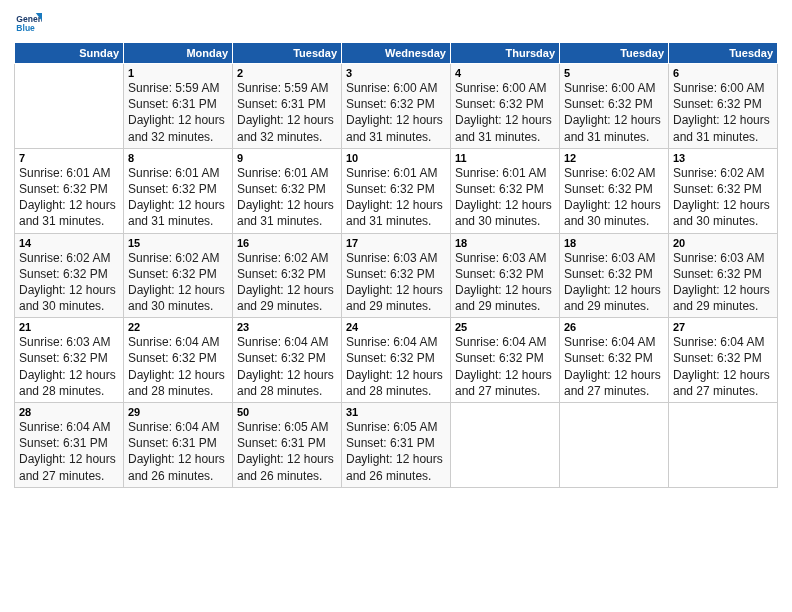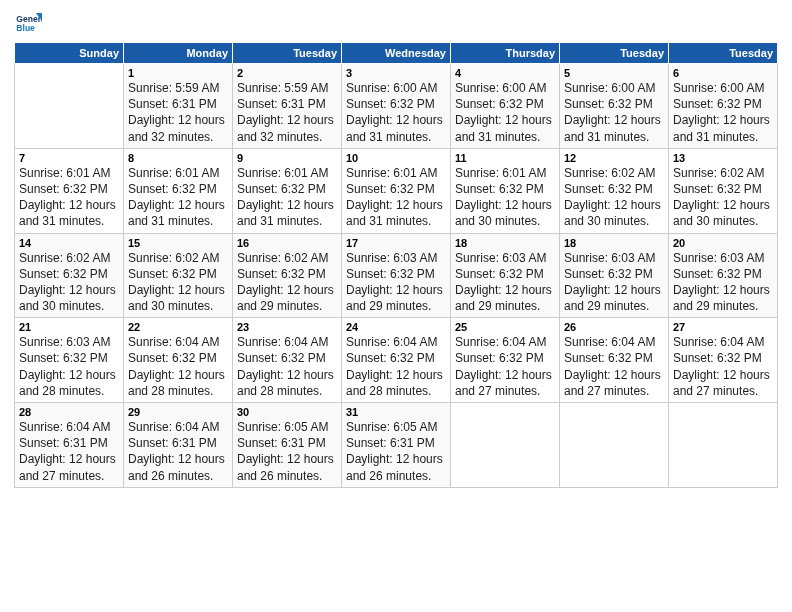--- a/index.html
+++ b/index.html
@@ -242,21 +242,21 @@
         <tr>
           <td>
             <span class="day-number">28</span>
             <div class="day-info">Sunrise: 6:04 AM<br>Sunset: 6:31 PM<br>Daylight: 12 hours<br>and 27 minutes.</div>
           </td>
           <td>
             <span class="day-number">29</span>
             <div class="day-info">Sunrise: 6:04 AM<br>Sunset: 6:31 PM<br>Daylight: 12 hours<br>and 26 minutes.</div>
           </td>
           <td>
-            <span class="day-number">30</span>
+            <span class="day-number">50</span>
             <div class="day-info">Sunrise: 6:05 AM<br>Sunset: 6:31 PM<br>Daylight: 12 hours<br>and 26 minutes.</div>
           </td>
           <td>
             <span class="day-number">31</span>
             <div class="day-info">Sunrise: 6:05 AM<br>Sunset: 6:31 PM<br>Daylight: 12 hours<br>and 26 minutes.</div>
           </td>
           <td class="empty-cell"></td>
           <td class="empty-cell"></td>
           <td class="empty-cell"></td>
         </tr>

